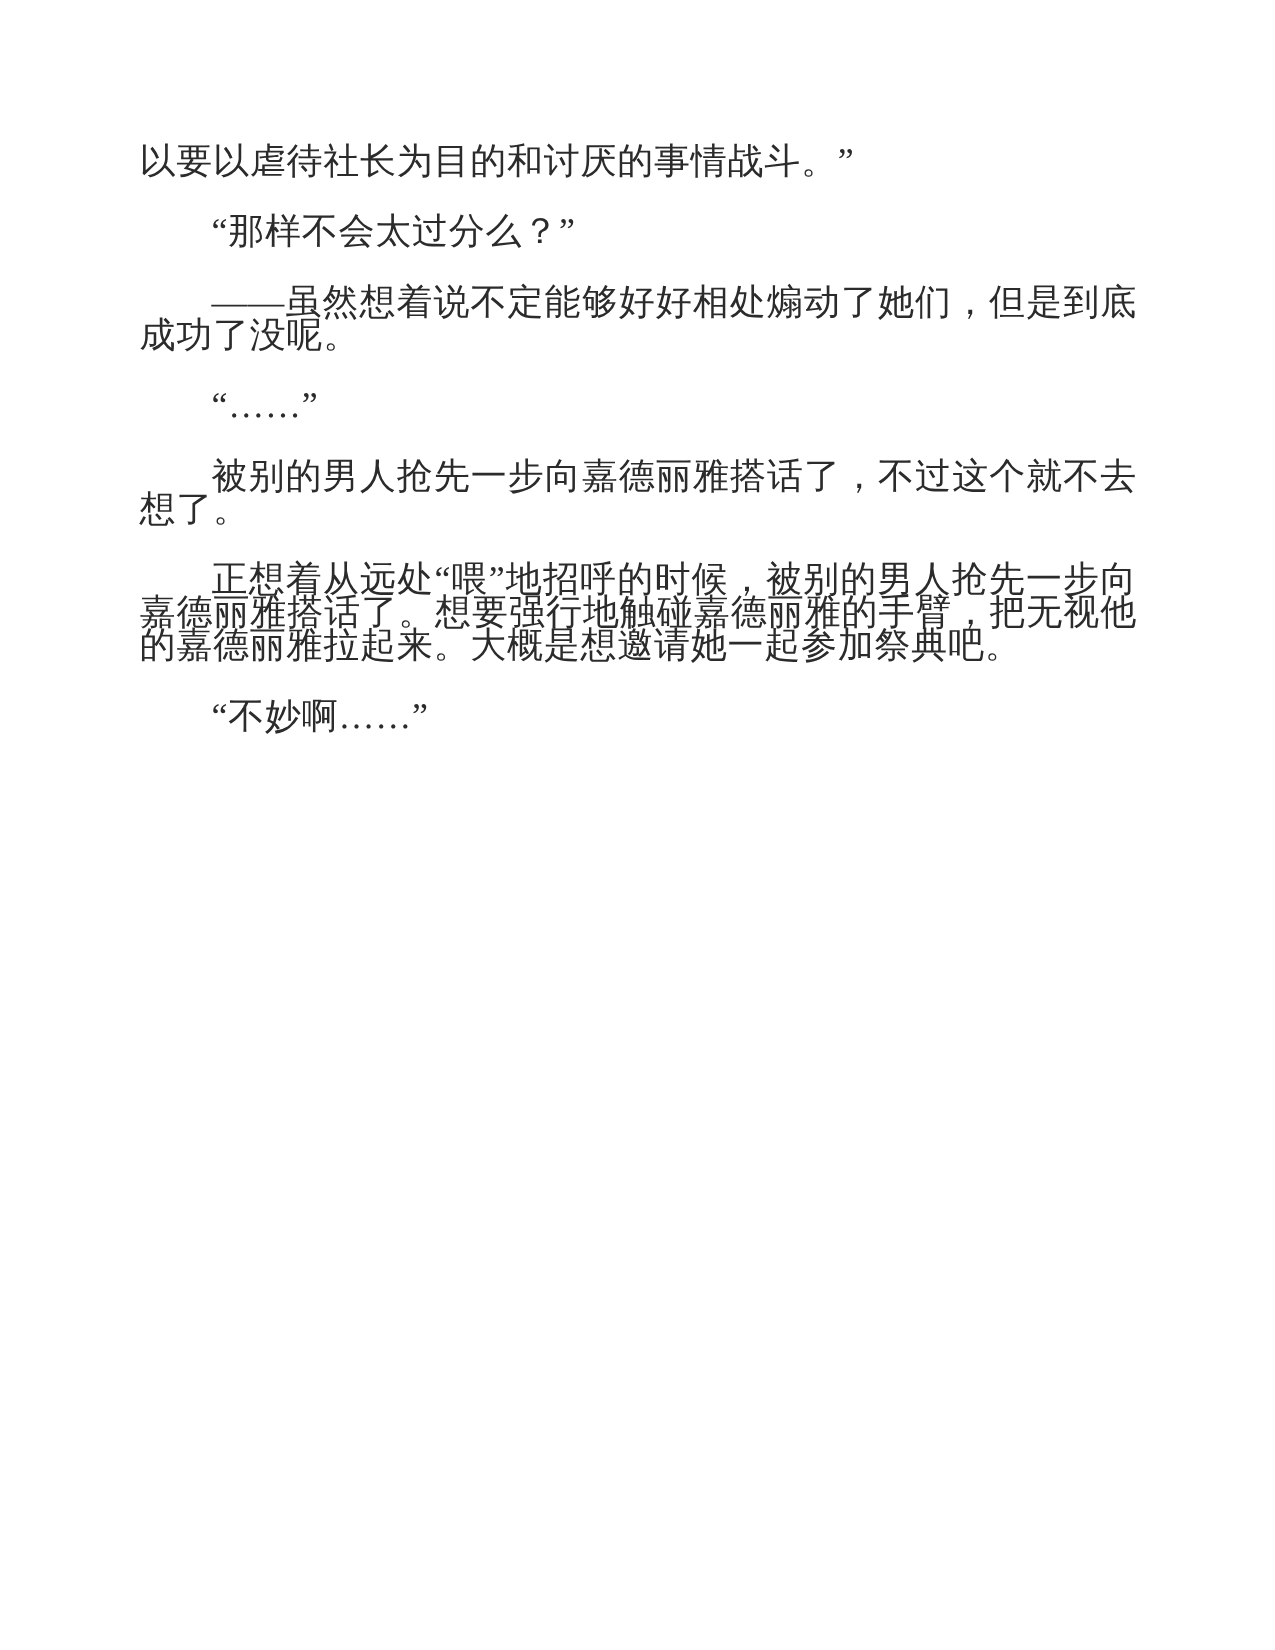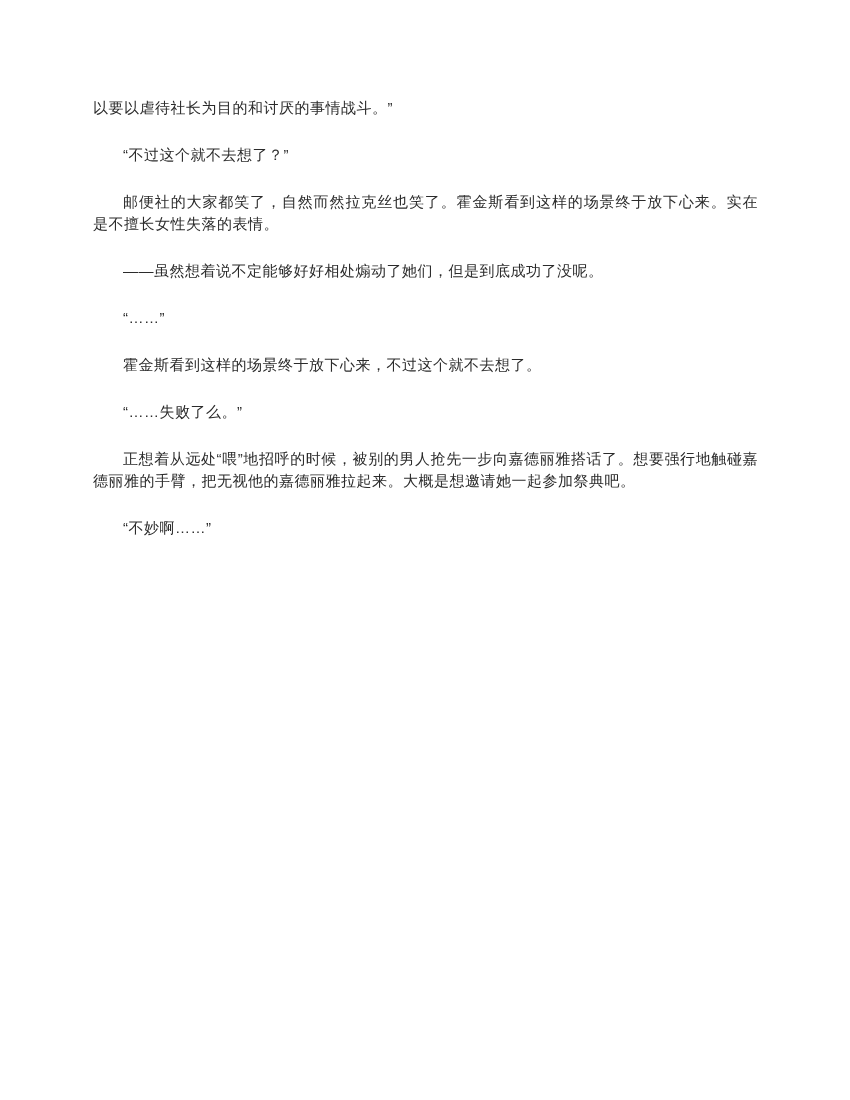--- a/index.html
+++ b/index.html
@@ -13,22 +13,22 @@
     height: 1100px;
     background: #ffffff;
     overflow: hidden;
     margin: 0 auto;
   }
   .text-block {
     position: absolute;
     left: 93px;
     top: 97px;
     width: 665px;
-    font-family: Liberation Sans, sans-serif;
-    font-size: 15px;
+    font-family: Liberation Serif, serif;
+    font-size: 24px;
     line-height: 22px;
     color: #2b2b2b;
     text-align: justify;
     text-justify: inter-ideograph;
     letter-spacing: 0.5px;
   }
   .para {
     margin: 0 0 25px 0;
     text-indent: 2em;
   }
@@ -38,22 +38,20 @@
   .para:last-child {
     margin-bottom: 0;
   }
 </style>
 </head>
 <body>
 
 <div class="page">
   <div class="text-block">
     <p class="para no-indent">以要以虐待社长为目的和讨厌的事情战斗。”</p>
-    <p class="para">“不过这个就不去想了？”</p>
-    <p class="para">邮便社的大家都笑了，自然而然拉克丝也笑了。霍金斯看到这样的场景终于放下心来。实在是不擅长女性失落的表情。</p>
+    <p class="para">“那样不会太过分么？”</p>
     <p class="para">——虽然想着说不定能够好好相处煽动了她们，但是到底成功了没呢。</p>
     <p class="para">“……”</p>
-    <p class="para">霍金斯看到这样的场景终于放下心来，不过这个就不去想了。</p>
-    <p class="para">“……失败了么。”</p>
+    <p class="para">被别的男人抢先一步向嘉德丽雅搭话了，不过这个就不去想了。</p>
     <p class="para">正想着从远处“喂”地招呼的时候，被别的男人抢先一步向嘉德丽雅搭话了。想要强行地触碰嘉德丽雅的手臂，把无视他的嘉德丽雅拉起来。大概是想邀请她一起参加祭典吧。</p>
     <p class="para">“不妙啊……”</p>
   </div>
 </div>
 
 </body></html>

